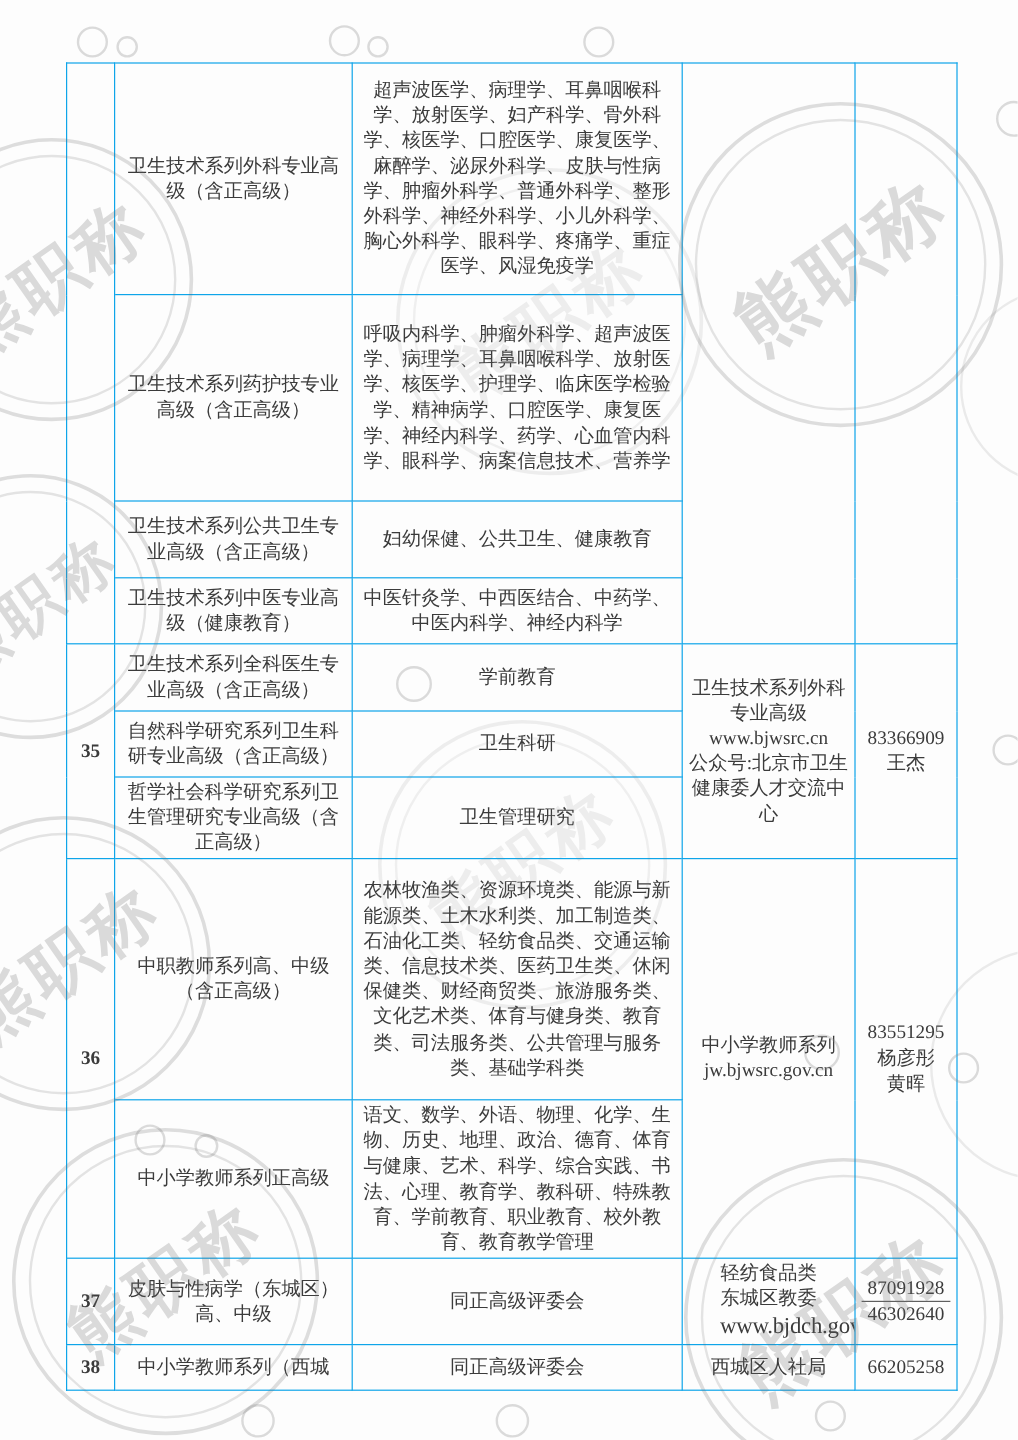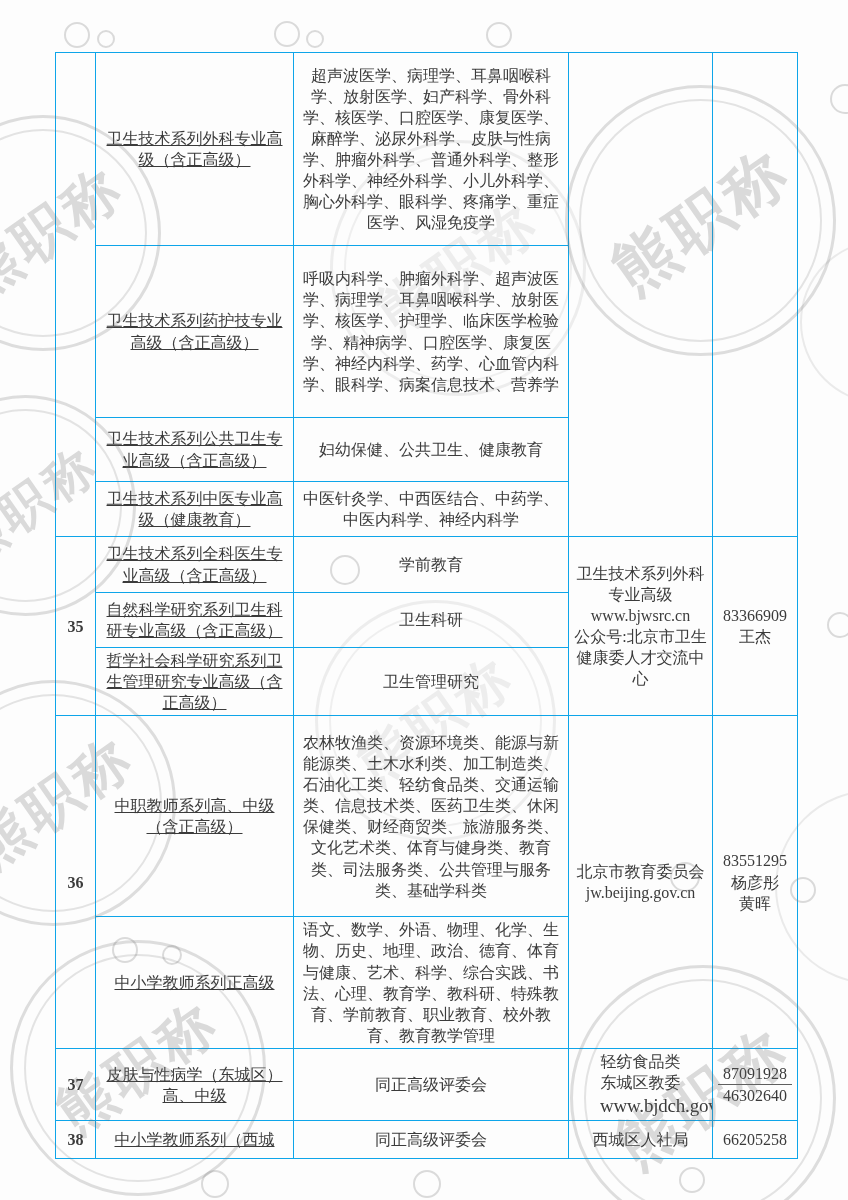--- a/index.html
+++ b/index.html
@@ -25,21 +25,21 @@
   table.doc td{
     border:1px solid #0ea5e9;
     vertical-align:middle;
     text-align:center;
     font-size:16px;
     line-height:1.32;
     padding:2px 5px;
     overflow:hidden;
   }
   td.num{font-size:16px;font-weight:bold;}
-  td.series{padding:2px 8px;text-decoration:underline;}
+  td.series{padding:2px 8px;}
   td.spec{padding:2px 6px;}
   td.org{font-size:15.5px;padding:2px 3px;}
   td.phone{font-size:16px;padding:0;}
   .org-line{white-space:normal;}
   .url{font-size:19px;letter-spacing:-0.2px;margin-left:26px;}
   .phone-split{display:flex;flex-direction:column;height:100%;text-align:right;}
   .phone-split > div{flex:1;display:flex;align-items:center;justify-content:center;}
   .phone-split > div:first-child{border-bottom:1px solid #5f5f5f;}
 
   
@@ -129,22 +129,22 @@
     <tr style="height:62px">
       <td class="series">哲学社会科学研究系列卫生管理研究专业高级（含正高级）</td>
       <td class="spec">卫生管理研究</td>
     </tr>
 
     <tr style="height:201px">
       <td class="num" rowspan="2">36</td>
       <td class="series">中职教师系列高、中级（含正高级）</td>
       <td class="spec">农林牧渔类、资源环境类、能源与新能源类、土木水利类、加工制造类、 石油化工类、轻纺食品类、交通运输类、信息技术类、医药卫生类、休闲保健类、财经商贸类、旅游服务类、文化艺术类、体育与健身类、教育类、司法服务类、公共管理与服务类、基础学科类</td>
       <td class="org" rowspan="2">
-        <div class="org-line">北京市教育委员会</div>
-        <div class="org-line">jw.beijing.gov.cn</div>
+        <div class="org-line">中小学教师系列</div>
+        <div class="org-line">jw.bjwsrc.gov.cn</div>
       </td>
       <td class="phone" rowspan="2">
         <div>83551295</div>
         <div>杨彦彤</div>
         <div>黄晖</div>
       </td>
     </tr>
     <tr style="height:130px">
       <td class="series">中小学教师系列正高级</td>
       <td class="spec">语文、数学、外语、物理、化学、生物、历史、地理、政治、德育、体育与健康、艺术、科学、综合实践、书法、心理、教育学、教科研、特殊教育、学前教育、职业教育、校外教育、教育教学管理</td>

